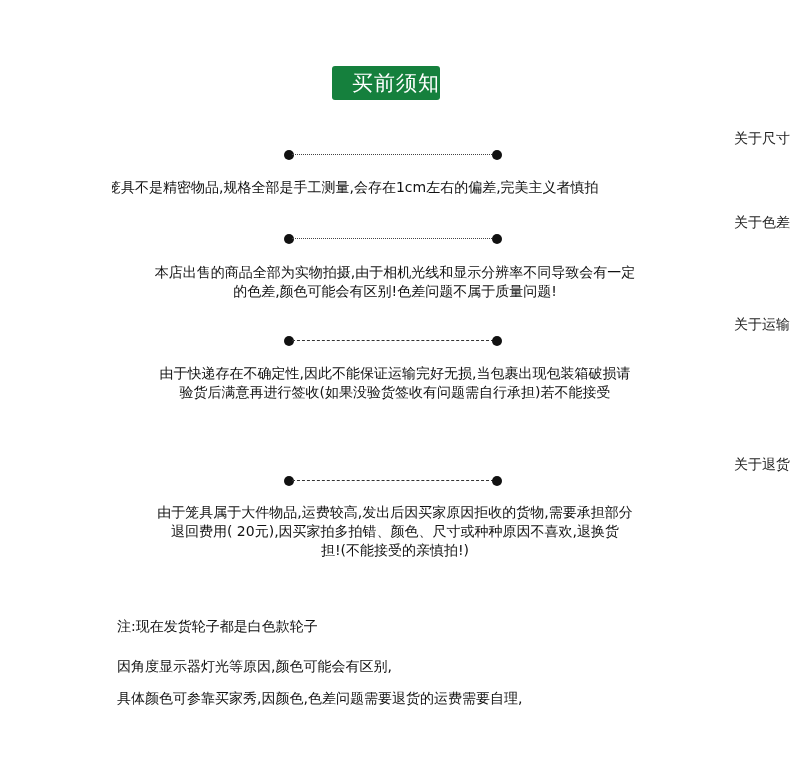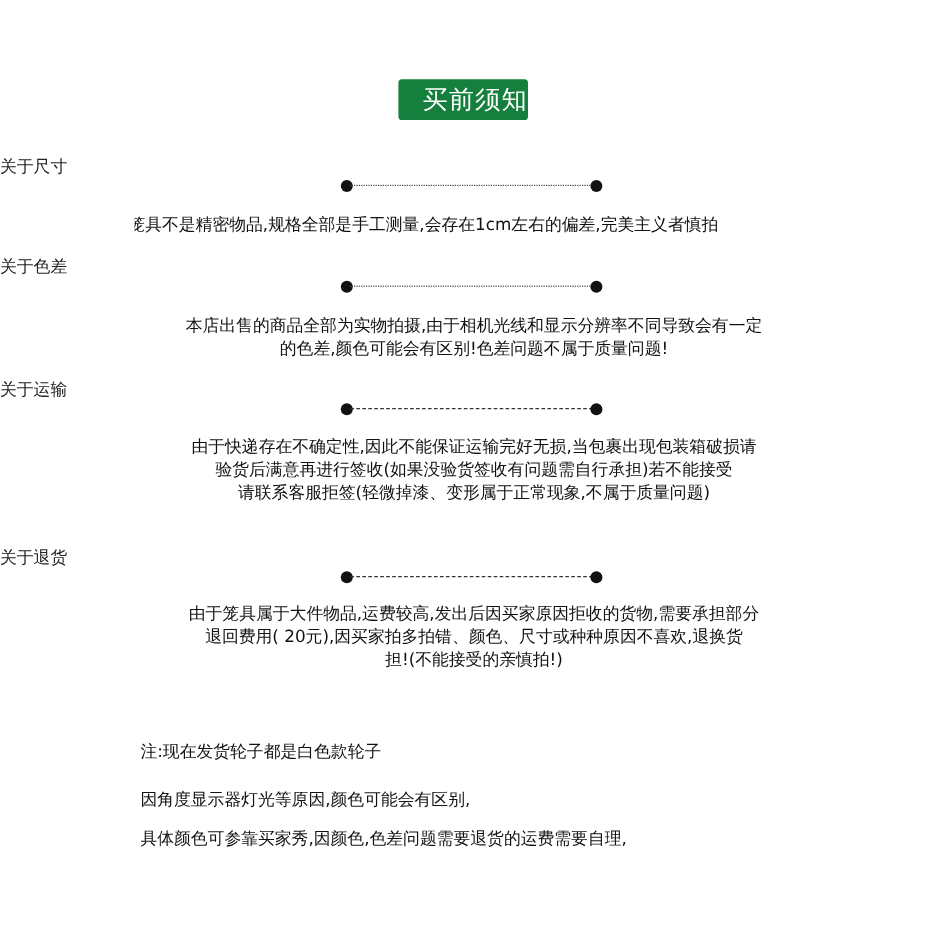--- a/index.html
+++ b/index.html
@@ -26,21 +26,21 @@
       color: #ffffff;
       font-size: 21px;
       line-height: 34px;
       text-align: right;
       letter-spacing: 1px;
     }
     .sec-title {
       position: absolute;
       left: 0;
       width: 790px;
-      text-align: left;
+      text-align: right;
       font-size: 14px;
       color: #222;
     }
     .divider {
       position: absolute;
       left: 284px;
       width: 218px;
       height: 10px;
     }
     .divider .dot {
@@ -119,21 +119,20 @@
 
 <div class="sec-title" style="top:316px;">关于运输</div>
 <div class="divider dashed" style="top:336px;">
   <span class="dot l"></span>
   <span class="line"></span>
   <span class="dot r"></span>
 </div>
 <div class="para" style="top:364px;">
   <span class="ln">由于快递存在不确定性,因此不能保证运输完好无损,当包裹出现包装箱破损请</span>
   <span class="ln">验货后满意再进行签收(如果没验货签收有问题需自行承担)若不能接受</span>
-  <span class="ln">请联系客服拒签(轻微掉漆、变形属于正常现象,不属于质量问题)</span>
 </div>
 
 <div class="sec-title" style="top:456px;">关于退货</div>
 <div class="divider dashed" style="top:476px;">
   <span class="dot l"></span>
   <span class="line"></span>
   <span class="dot r"></span>
 </div>
 <div class="para" style="top:503px;">
   <span class="ln">由于笼具属于大件物品,运费较高,发出后因买家原因拒收的货物,需要承担部分</span>

